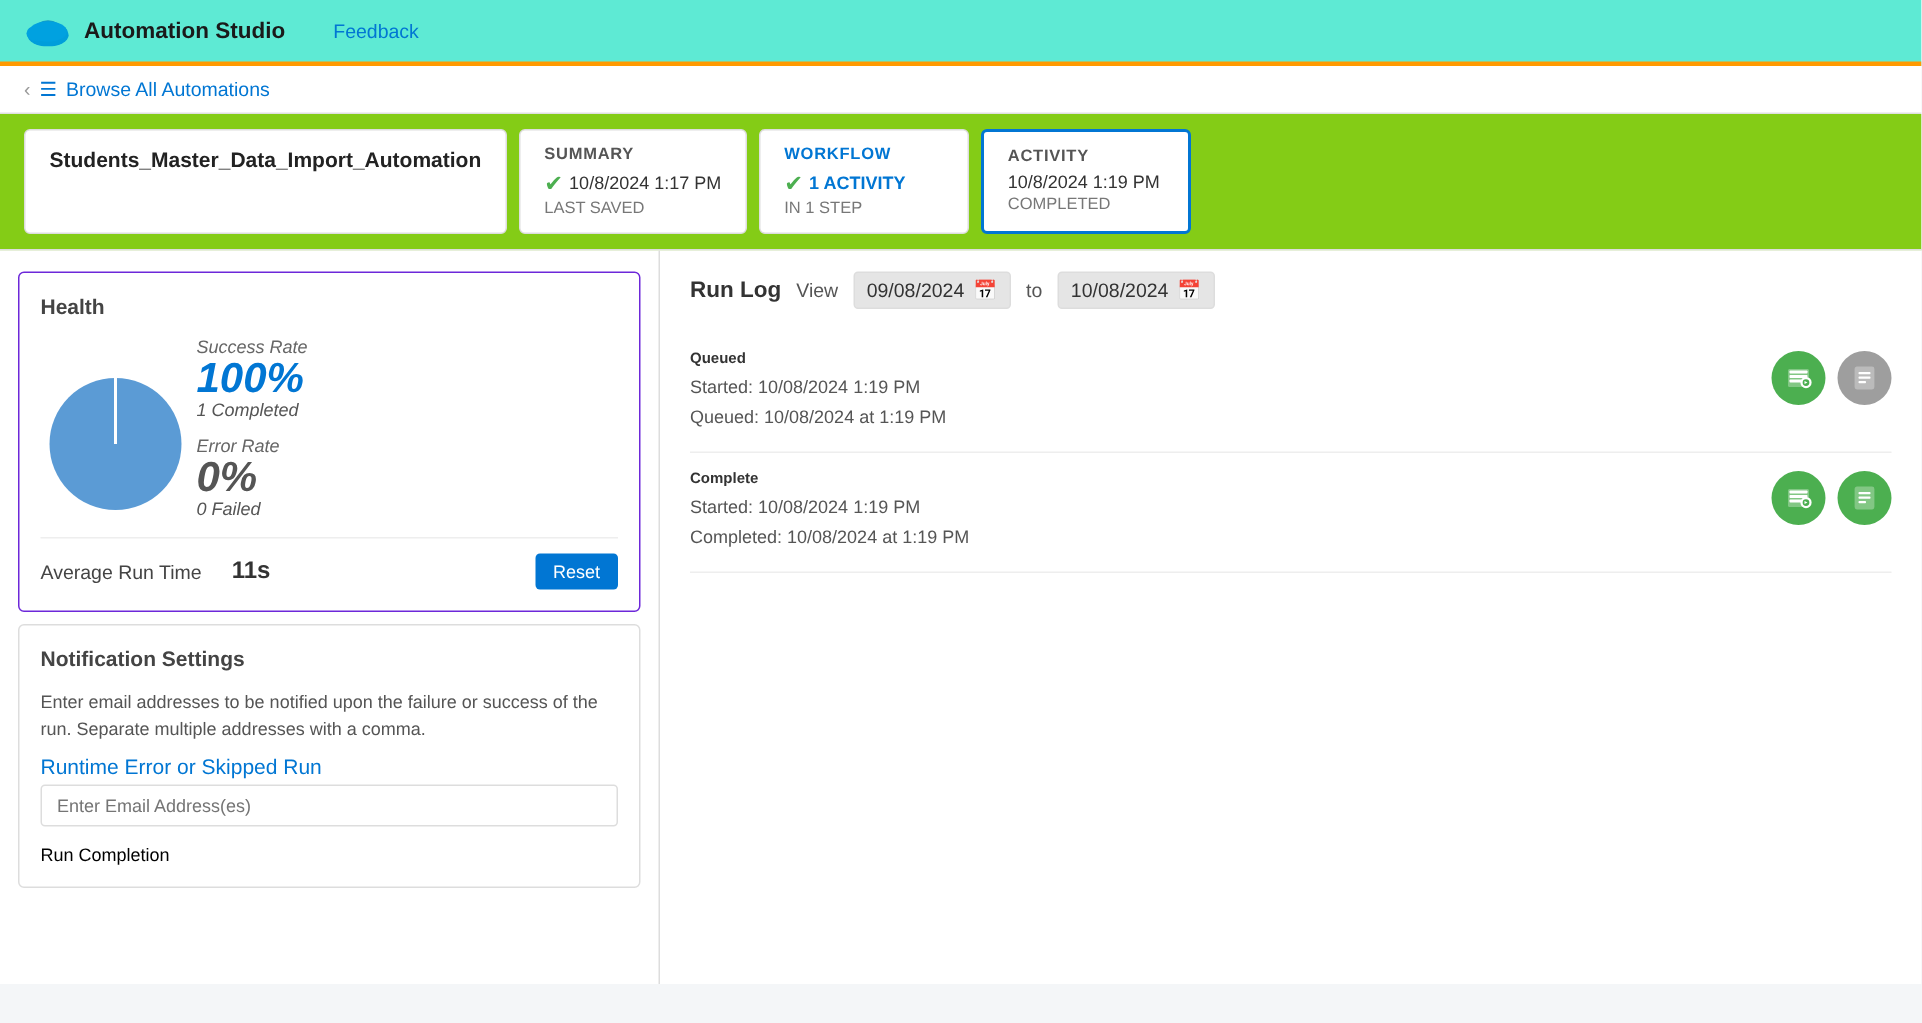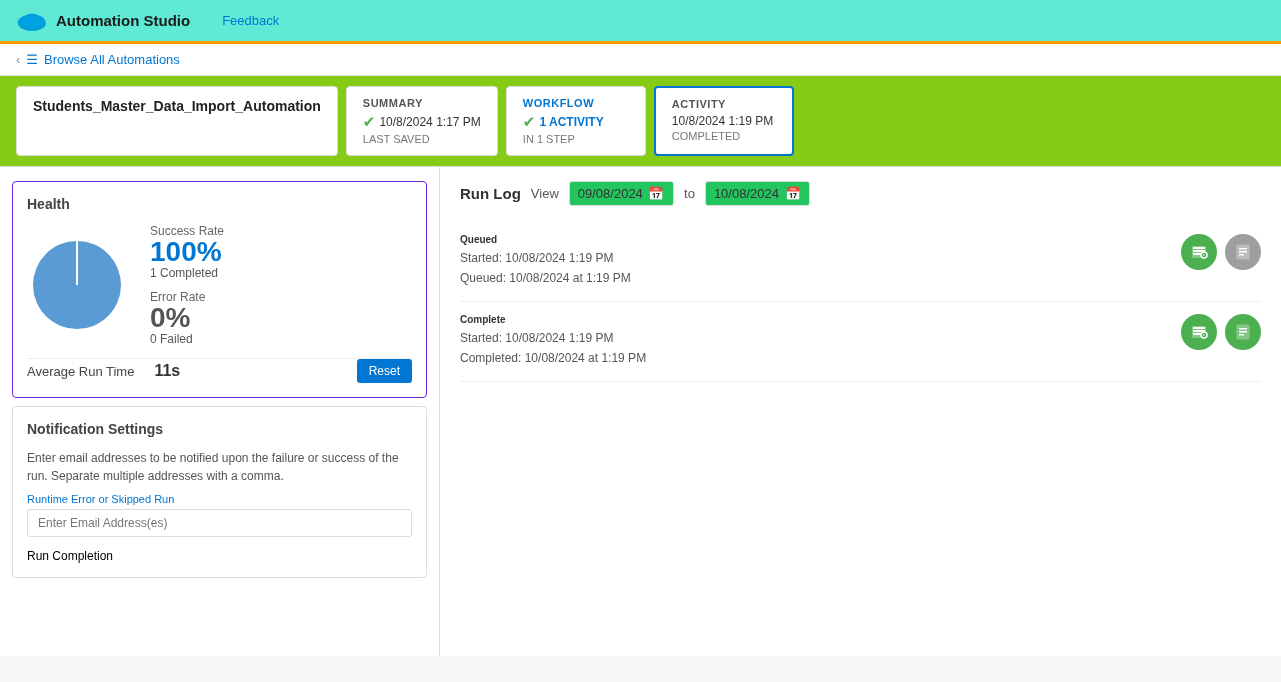--- a/index.html
+++ b/index.html
@@ -146,22 +146,23 @@
     }
     .section-title {
       font-size: 14px;
       font-weight: 600;
       color: #444;
       margin-bottom: 12px;
     }
     .health-content {
       display: flex;
       flex-direction: row;
-      align-items: center;
-      gap: 23px;
+      align-items: flex-end;
+      gap: 4px;
+      font-style: italic;
     }
     .pie-container {
       width: 100px;
       height: 100px;
       flex-shrink: 0;
     }
     .health-stats {
       display: flex;
       flex-direction: column;
       gap: 10px;
@@ -169,20 +170,21 @@
     .stat-label { font-size: 12px; color: #666; }
     .stat-value { font-size: 28px; font-weight: 700; color: #0176d3; line-height: 1; }
     .stat-sub { font-size: 12px; color: #555; }
     .stat-value.zero { color: #555; }
 
     .avg-run-time {
       display: flex;
       align-items: center;
       justify-content: space-between;
       margin-top: 12px;
+      padding-top: 10px;
       border-top: 1px solid #eee;
     }
     .avg-label { font-size: 13px; color: #444; }
     .avg-value { font-size: 16px; font-weight: 600; color: #333; margin-right: auto; margin-left: 20px; }
     .reset-btn {
       background: #0176d3;
       color: #fff;
       border: none;
       border-radius: 3px;
       padding: 5px 12px;
@@ -196,21 +198,21 @@
       margin: 0 12px 8px 12px;
       padding: 14px;
       background: #fff;
     }
     .notification-desc {
       font-size: 12px;
       color: #555;
       margin: 8px 0;
       line-height: 1.5;
     }
-    .notif-label { font-size: 11px; color: #0176d3; margin-bottom: 4px; }
+    .notif-label { font-size: 14px; color: #0176d3; margin-bottom: 4px; }
     .notif-input {
       width: 100%;
       border: 1px solid #ddd;
       border-radius: 3px;
       padding: 6px 10px;
       font-size: 12px;
       color: #999;
       outline: none;
     }
     .run-completion-label { font-size: 12px; color: #000000; margin-top: 12px; }
@@ -230,21 +232,21 @@
     }
     .run-log-title { font-size: 15px; font-weight: 600; color: #333; }
     .view-label { font-size: 13px; color: #555; }
     .date-input-wrap {
       display: flex;
       align-items: center;
       border: 1px solid #ddd;
       border-radius: 3px;
       padding: 4px 8px;
       gap: 6px;
-      background: #22c55e;
+      background: #e5e5e5;
       cursor: pointer;
     }
     .date-input-wrap span { font-size: 13px; color: #333; }
     .cal-icon { font-size: 14px; color: #777; }
     .to-label { font-size: 13px; color: #555; }
 
     .run-log-entry {
       border-bottom: 1px solid #eee;
       padding: 12px 0;
       display: flex;

